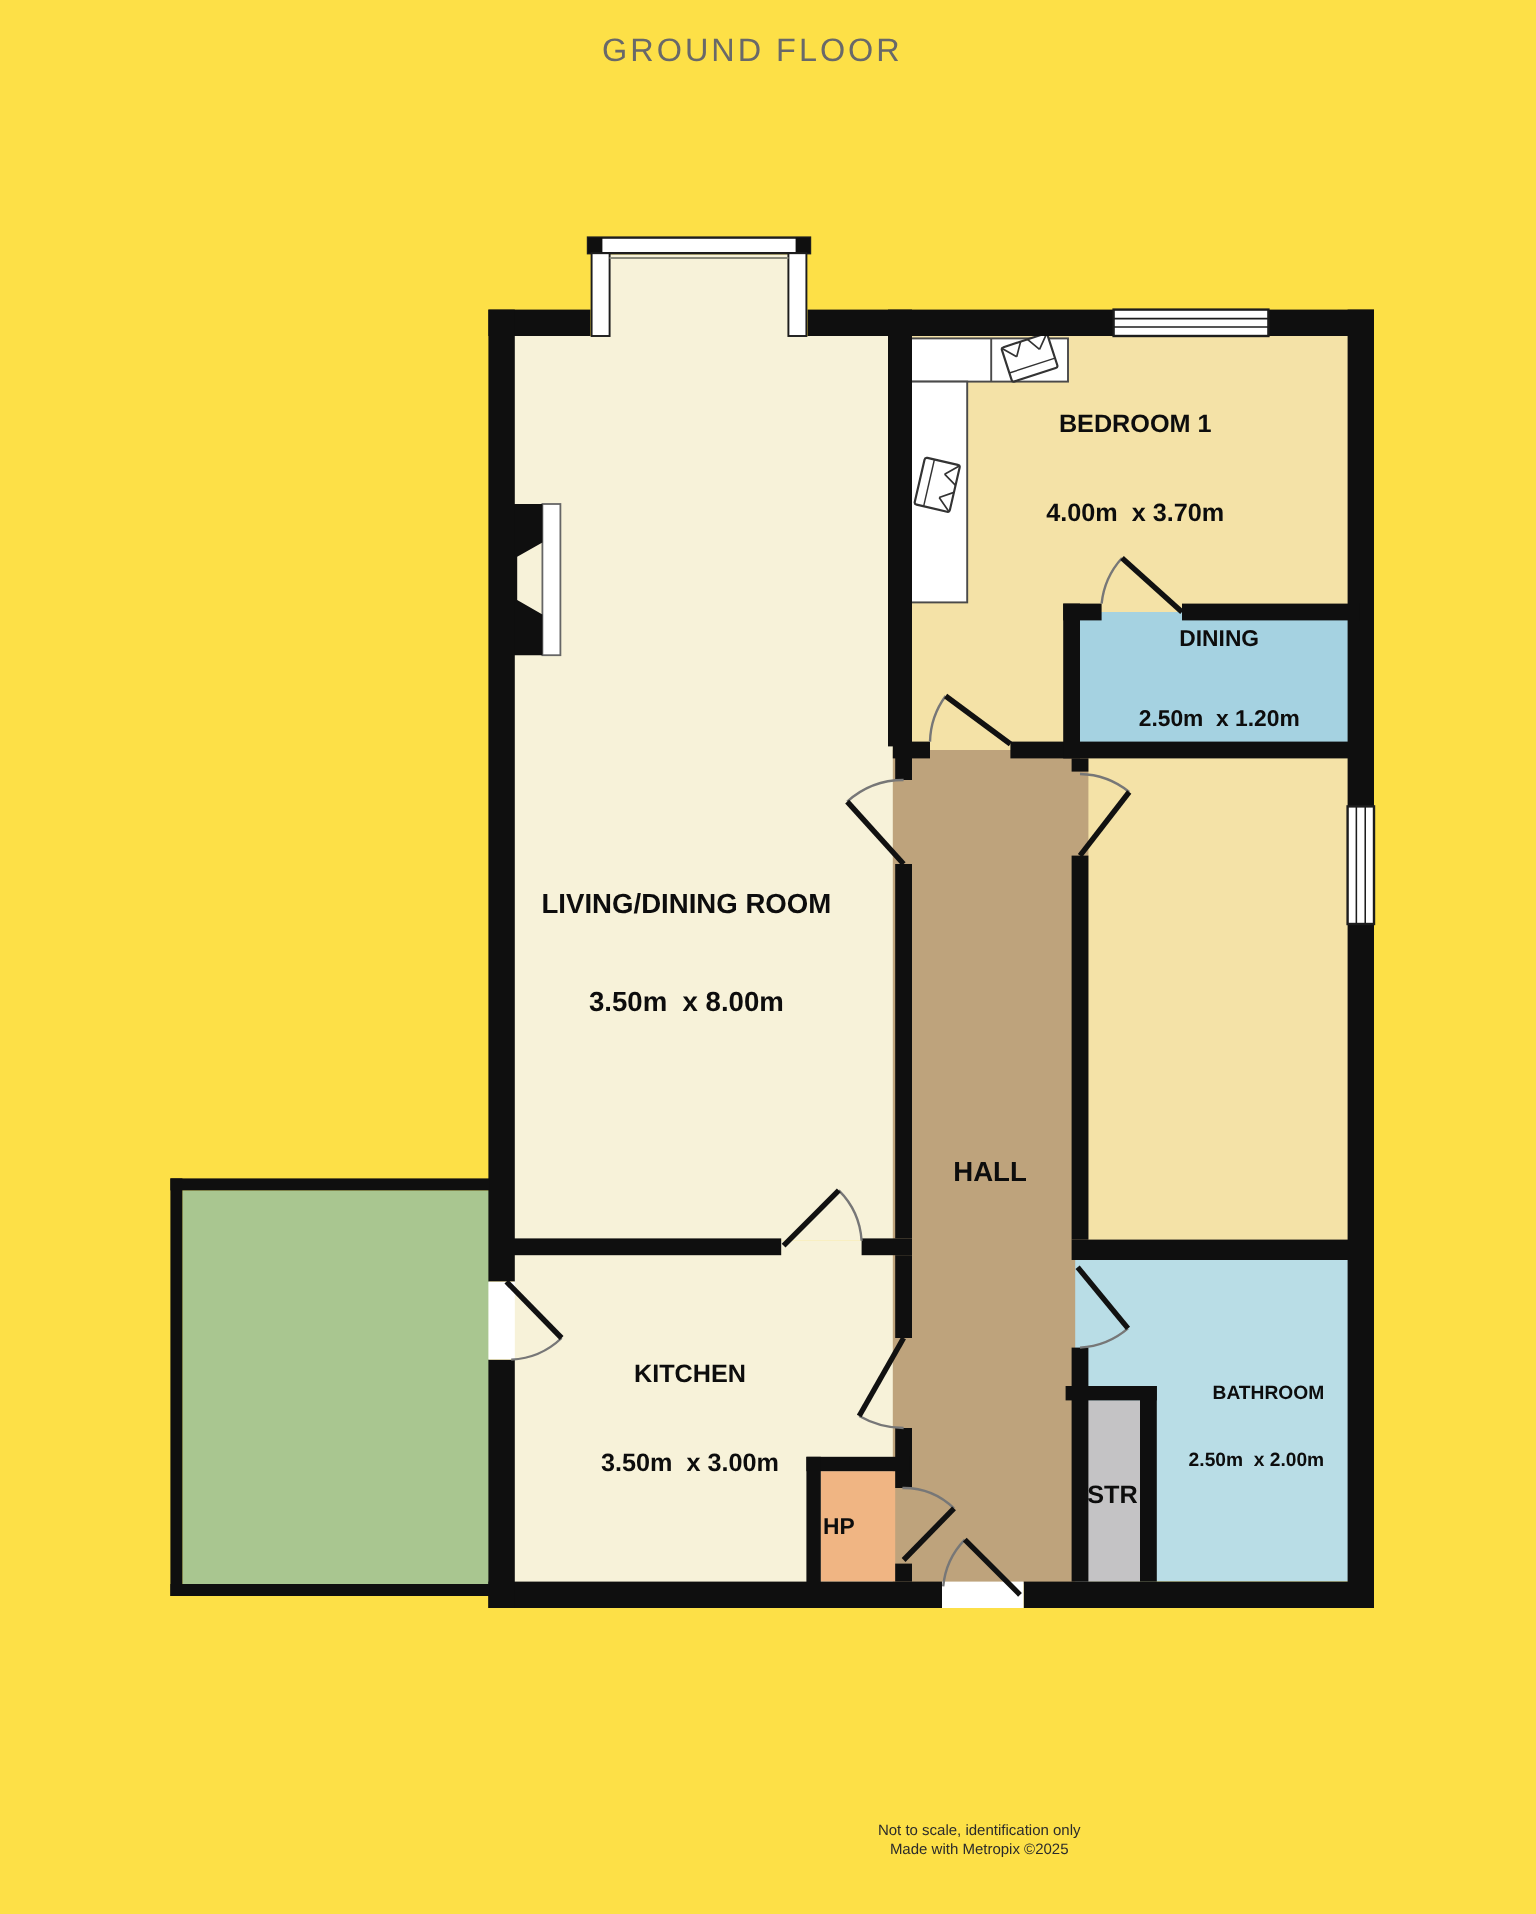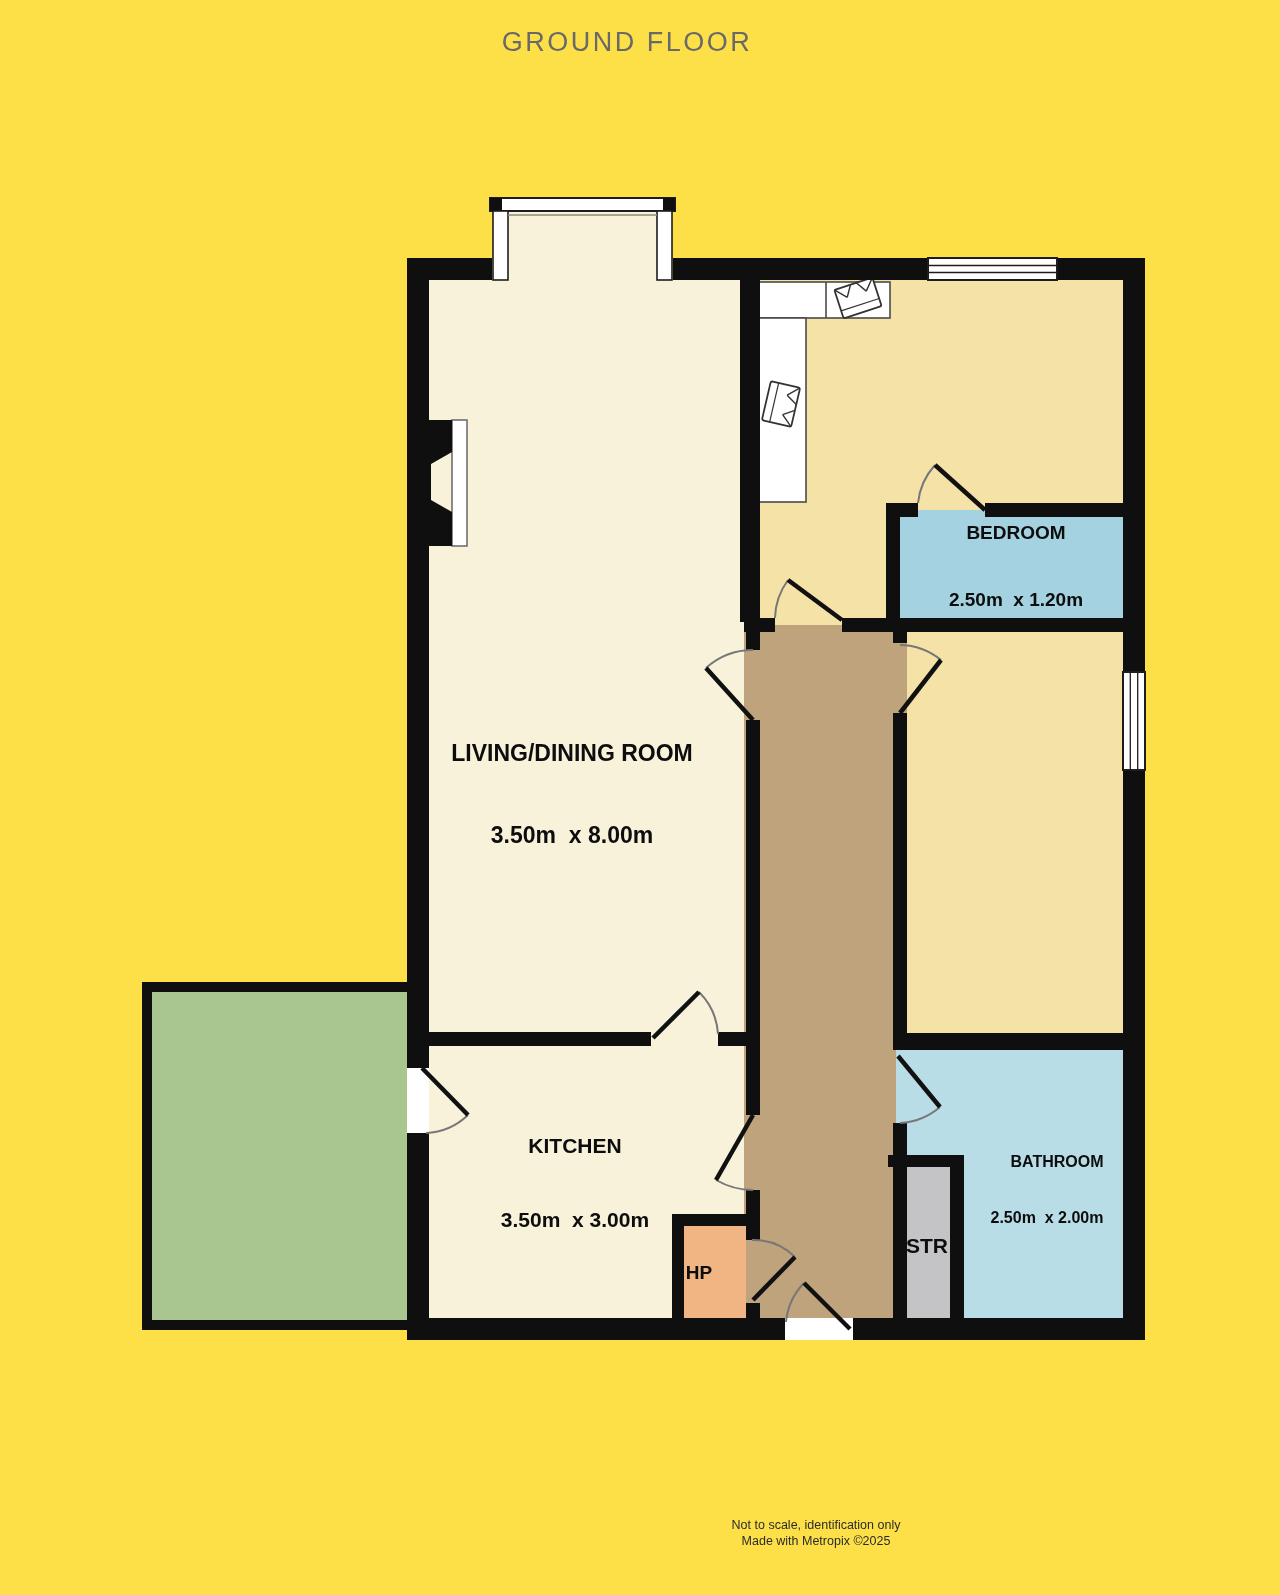--- a/index.html
+++ b/index.html
@@ -177,27 +177,34 @@
     </g>
   </svg>
 
   <div class="title">GROUND FLOOR</div>
 
   <div class="room-label fs23" style="left:572px; top:794px;">
     <div class="rn">LIVING/DINING ROOM</div>
     <div class="rd">3.50m  x 8.00m</div>
   </div>
 
+  <div class="room-label fs21" style="left:946px; top:391px;">
+    <div class="rn">BEDROOM 1</div>
+    <div class="rd">4.00m  x 3.70m</div>
+  </div>
 
   <div class="room-label fs19" style="left:1016px; top:567px;">
-    <div class="rn">BEDROOM</div>
+    <div class="rn">DINING</div>
     <div class="rd">2.50m  x 1.20m</div>
   </div>
 
 
+  <div class="room-label fs23" style="left:825px; top:977px;">
+    <div class="rn">HALL</div>
+  </div>
 
 
   <div class="room-label fs21" style="left:575px; top:1183px;">
     <div class="rn">KITCHEN</div>
     <div class="rd">3.50m  x 3.00m</div>
   </div>
 
   <div class="room-label fs16" style="left:1047px; top:1190px;text-align:right;">
     <div class="rn">BATHROOM</div>
     <div class="rd">2.50m  x 2.00m</div>

